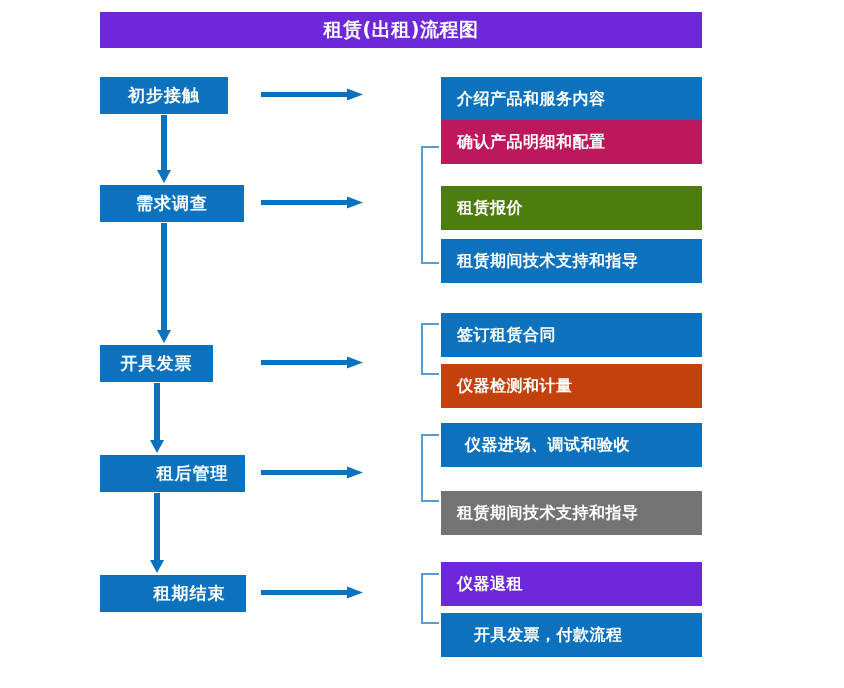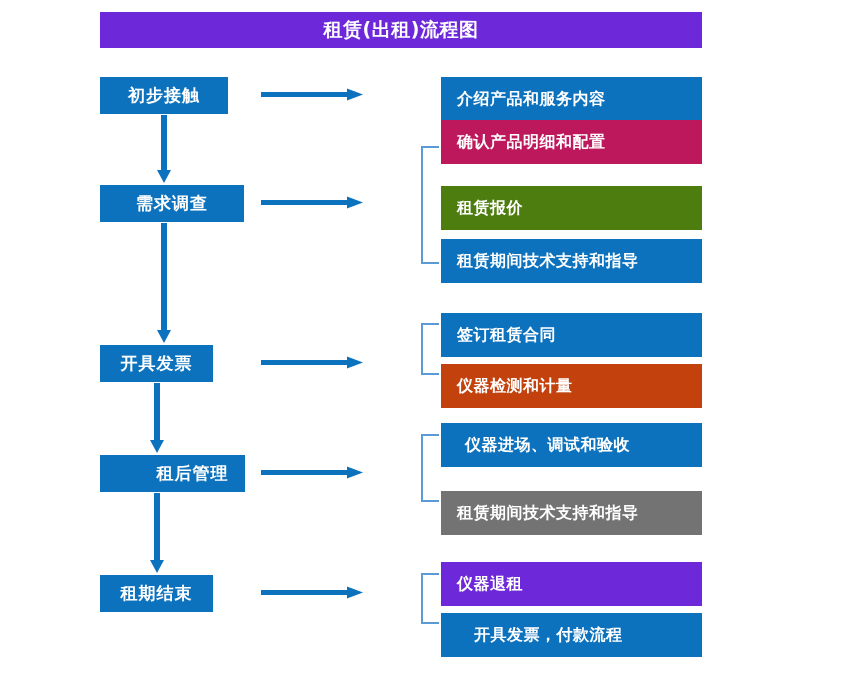--- a/index.html
+++ b/index.html
@@ -98,21 +98,21 @@
 
 <div id="canvas">
 
   <div class="title-bar">租赁(出租)流程图</div>
 
   <div id="stage-layer">
       <div class="stage-box" style="left: 100px; top: 77px; width: 128px; background: rgb(13, 114, 189);">初步接触</div>
       <div class="stage-box" style="left: 100px; top: 185px; width: 144px; background: rgb(13, 114, 189);">需求调查</div>
       <div class="stage-box" style="left: 100px; top: 345px; width: 113px; background: rgb(13, 114, 189);">开具发票</div>
       <div class="stage-box" style="left: 100px; top: 455px; width: 105px; background: rgb(13, 114, 189); padding-left: 40px;">租后管理</div>
-      <div class="stage-box" style="left: 100px; top: 575px; width: 113px; background: rgb(13, 114, 189);">租期结束</div>
+      <div class="stage-box" style="left: 100px; top: 575px; width: 113px; background: rgb(13, 114, 189); padding-left: 33px;">租期结束</div>
     </div>
   <div id="detail-layer">
       <div class="detail-box" style="top: 77px; background: rgb(13, 114, 189);">介绍产品和服务内容</div>
       <div class="detail-box" style="top: 120px; background: #be185d;">确认产品明细和配置</div>
       <div class="detail-box" style="top: 186px; background: #4d7c0f;">租赁报价</div>
       <div class="detail-box" style="top: 239px; background: rgb(13, 114, 189);">租赁期间技术支持和指导</div>
       <div class="detail-box" style="top: 313px; background: rgb(13, 114, 189);">签订租赁合同</div>
       <div class="detail-box" style="top: 364px; background: #c2410c;">仪器检测和计量</div>
       <div class="detail-box" style="top: 423px; background: rgb(13, 114, 189); padding-left: 24px;">仪器进场、调试和验收</div>
       <div class="detail-box" style="top: 491px; background: #737373;">租赁期间技术支持和指导</div>

